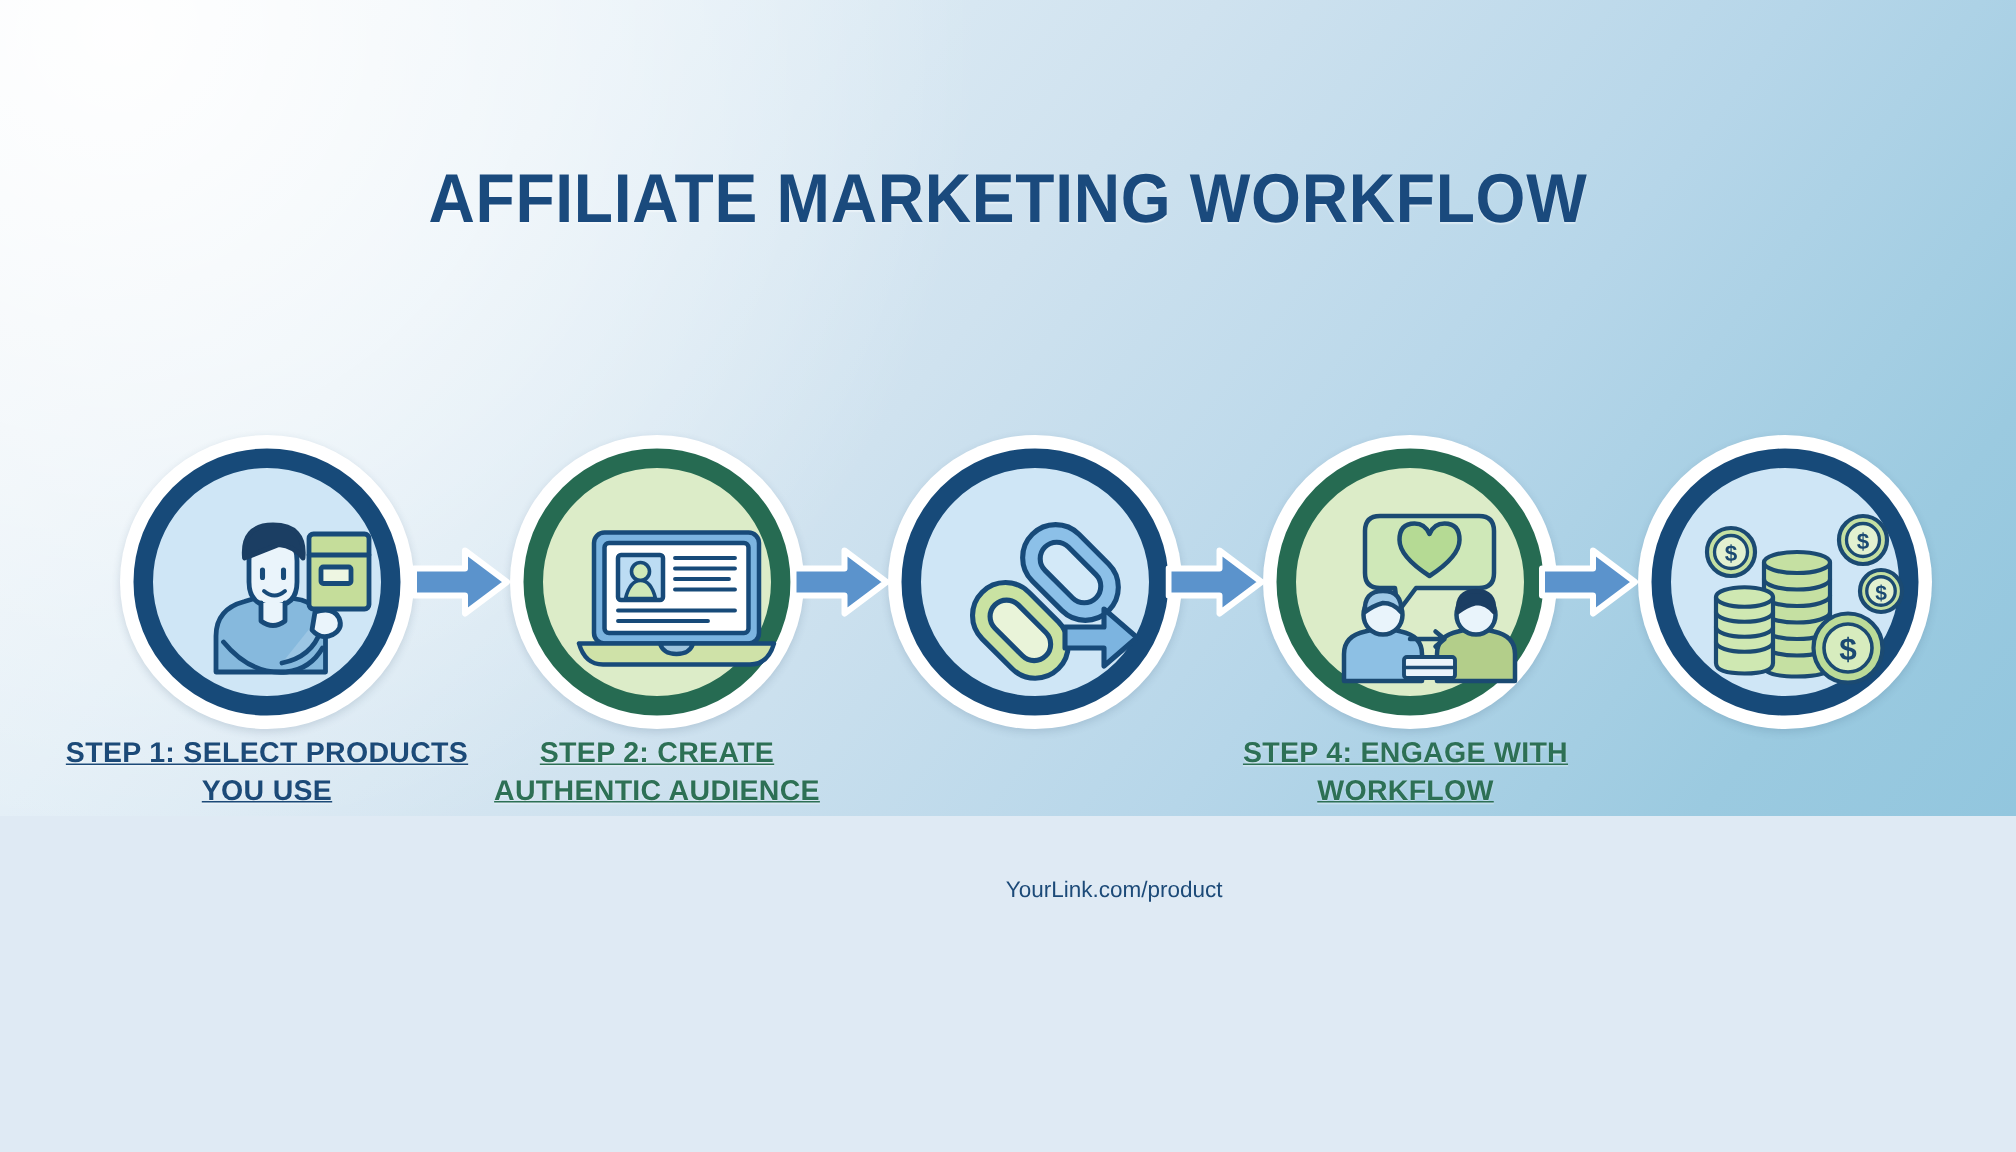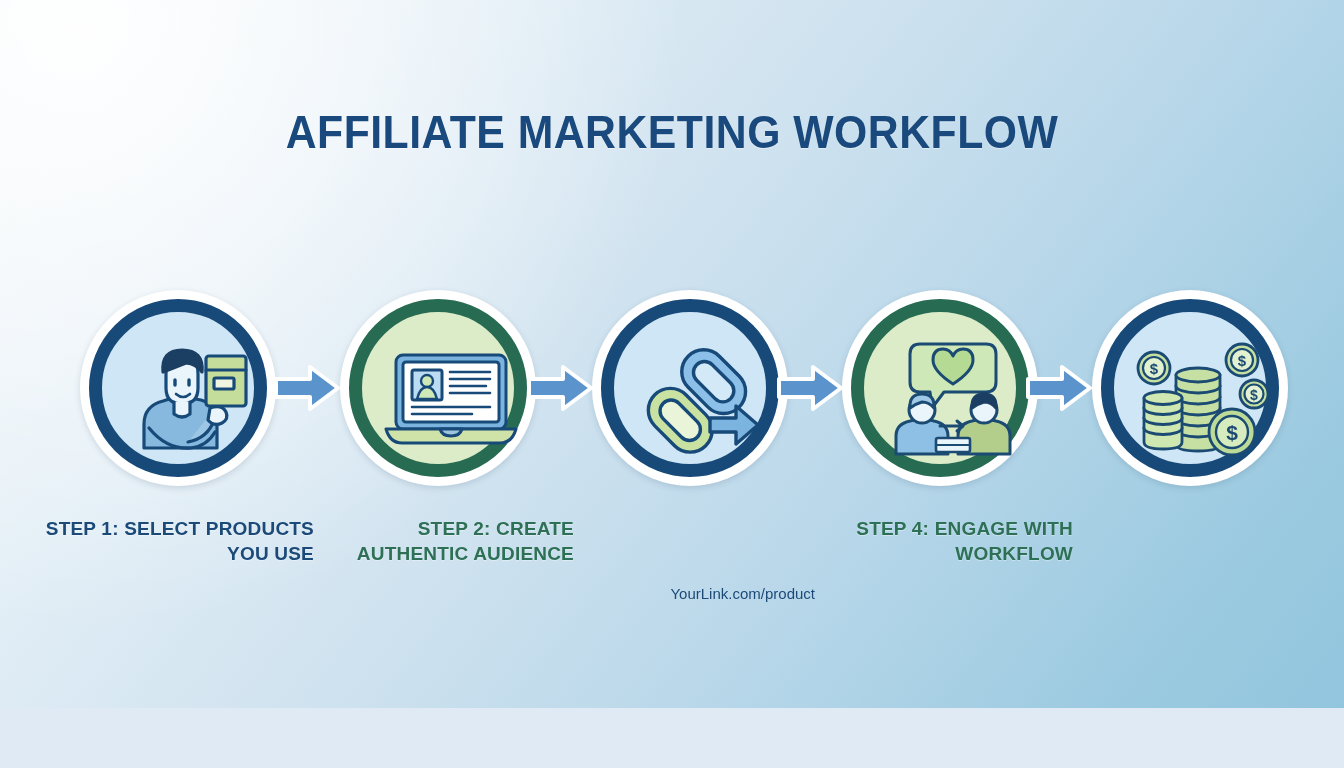--- a/index.html
+++ b/index.html
@@ -9,21 +9,21 @@
   body {
     width: 1344px;
     height: 768px;
     overflow: hidden;
     font-family: "Liberation Sans", sans-serif;
     background: #dfeaf4;
   }
   .canvas {
     position: relative;
     width: 1344px;
-    height: 708px;
+    height: 544px;
     background:
       radial-gradient(circle at 6% 4%, rgba(255,255,255,0.95) 0%, rgba(255,255,255,0.0) 42%),
       linear-gradient(128deg, #f2f6f9 0%, #e2eef6 24%, #cfe2ef 46%, #b6d6e9 68%, #9bcae0 88%, #92c6de 100%);
   }
 
   
   .title {
     position: absolute;
     left: 0;
     top: 104px;
@@ -102,28 +102,29 @@
     height: 52px;
   }
   .arrow.a1 { left: 274px; }
   .arrow.a2 { left: 527px; }
   .arrow.a3 { left: 777px; }
   .arrow.a4 { left: 1026px; }
 
   
   .caption {
     position: absolute;
-    top: 516px;
+    top: 490px;
     width: 272px;
-    text-align: right;
+    text-align: center;
     font-size: 19px;
     line-height: 25px;
     font-weight: bold;
     letter-spacing: 0.2px;
     text-shadow: 0 1px 1px rgba(255,255,255,0.4);
+    text-decoration: underline;
   }
   .caption.c1 { left: 42px;   color: #1c4a78; }
   .caption.c2 { left: 302px;  color: #2d7055; }
   .caption.c3 { left: 543px;  color: #1c4a78; }
   .caption.c4 { left: 801px;  color: #2d7055; }
   .caption.c5 { left: 1041px; color: #1c4a78; }
 
   .sublabel {
     position: absolute;
     left: 543px;

